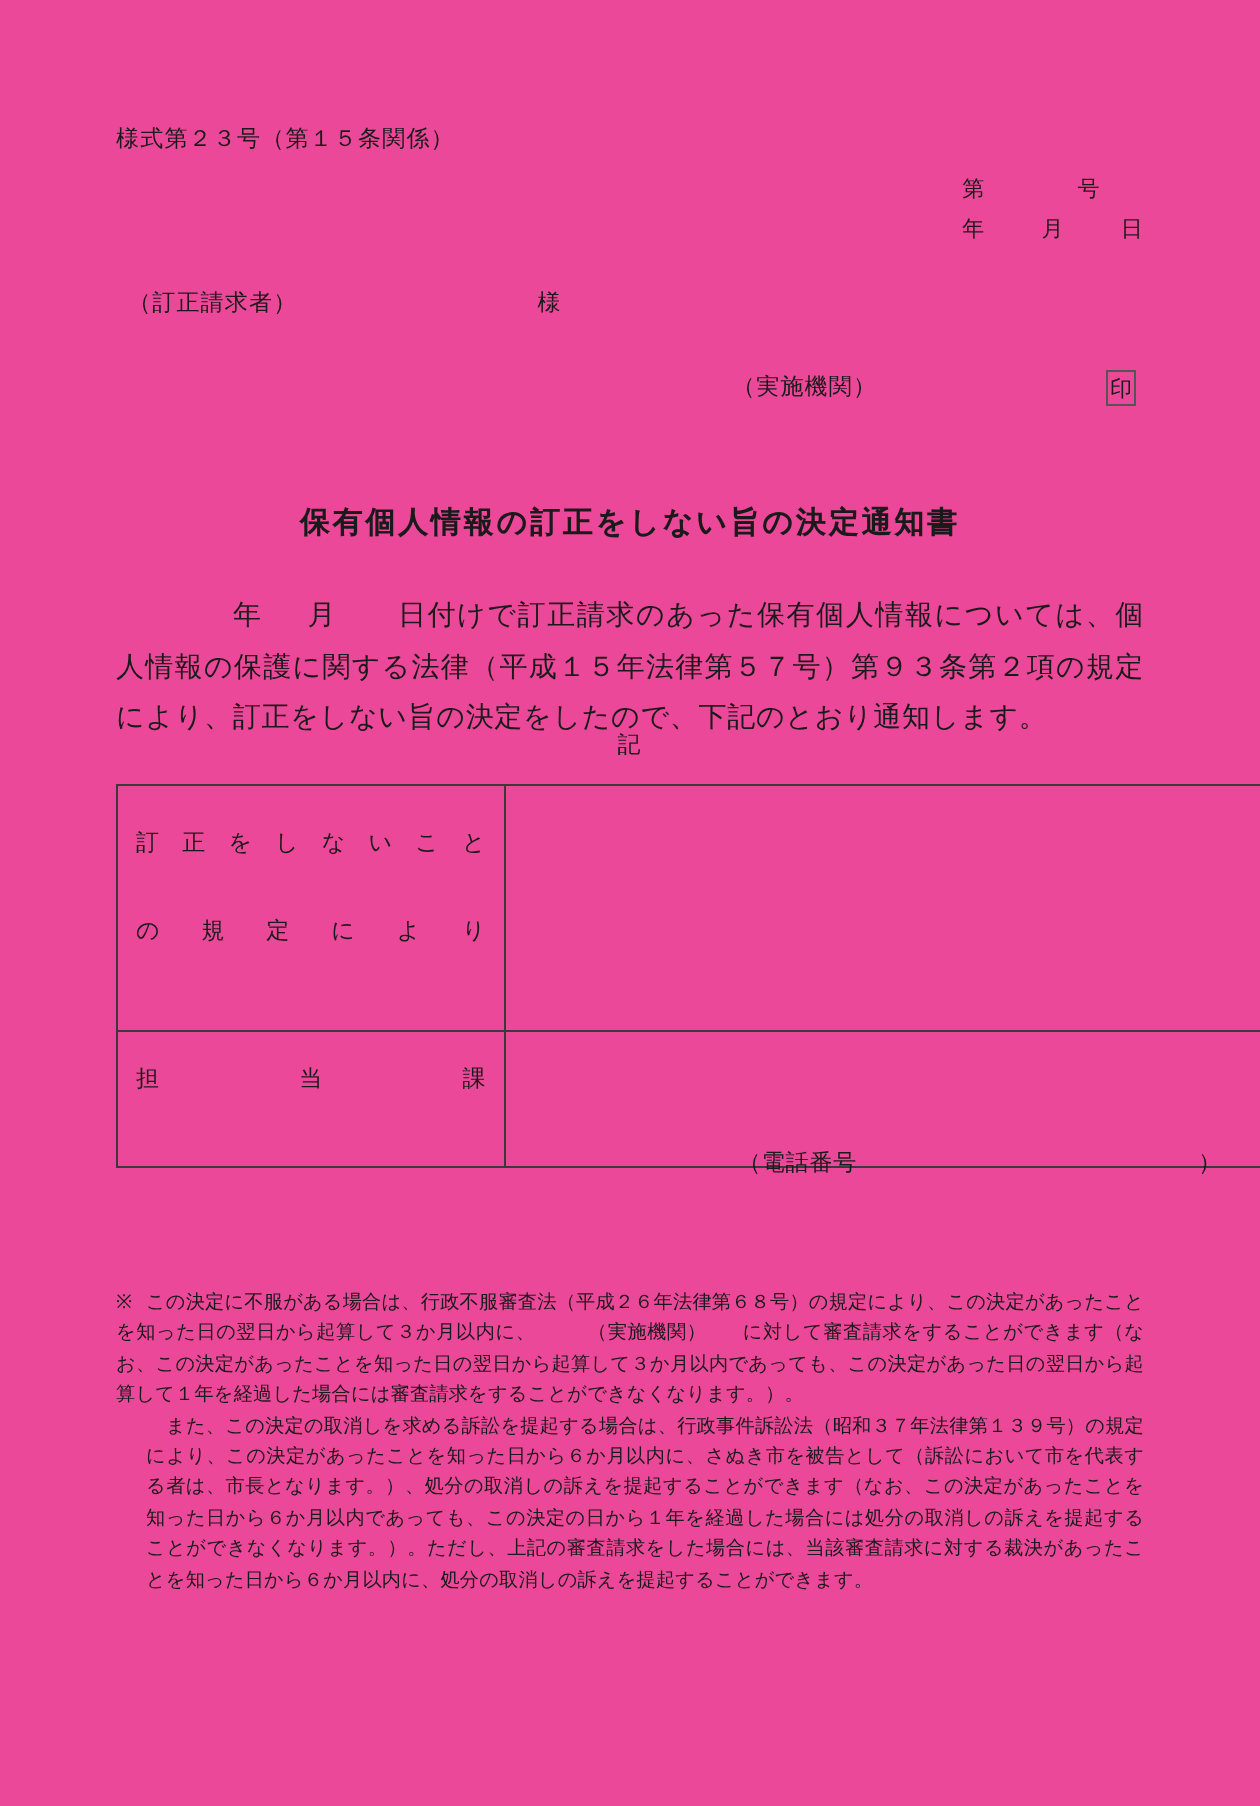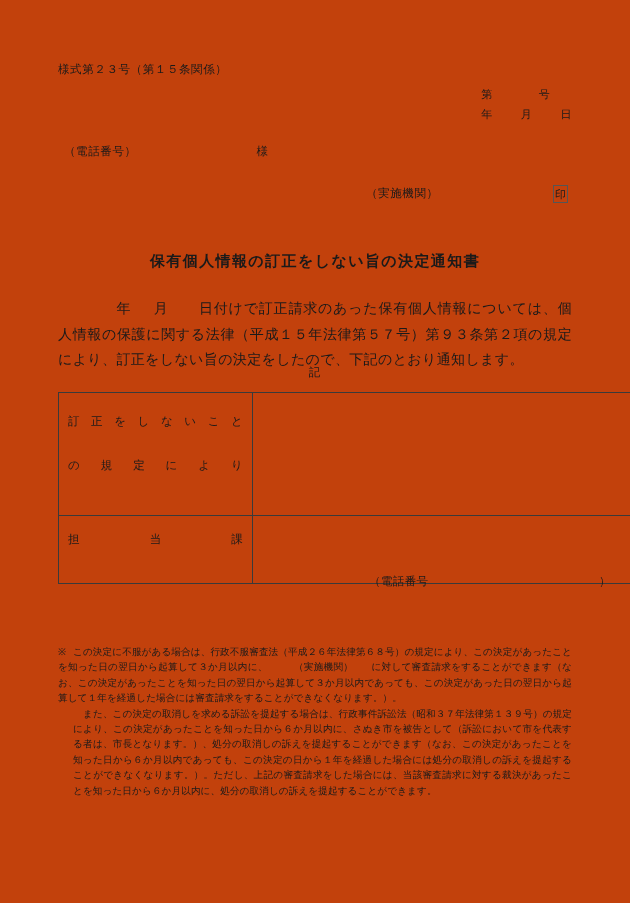--- a/index.html
+++ b/index.html
@@ -8,21 +8,21 @@
     background: #ffffff;
   }
   body {
     font-family: "DejaVu Serif", "Liberation Serif", serif;
     color: #1a1a1a;
   }
   #page {
     position: relative;
     width: 630px;
     height: 903px;
-    background: #c2410c;
+    background: #ec4899;
     overflow: hidden;
   }
 
   
   .form-no {
     position: absolute;
     left: 58px;
     top: 62px;
     font-size: 11.5px;
     letter-spacing: 0.6px;
@@ -202,21 +202,21 @@
   <div class="doc-meta">
     <span class="meta-line">
       <span>第</span><span class="meta-gap-wide"></span><span>号</span>
     </span>
     <span class="meta-line">
       <span>年</span><span class="meta-gap-mid"></span><span>月</span><span class="meta-gap-mid"></span><span>日</span>
     </span>
   </div>
 
   <div class="addressee">
-    <span>（電話番号）</span><span class="sama">様</span>
+    <span>（訂正請求者）</span><span class="sama">様</span>
   </div>
 
   <div class="issuer">
     <span>（実施機関）</span>
   </div>
   <div class="seal-box">印</div>
 
   <div class="doc-title">保有個人情報の訂正をしない旨の決定通知書</div>
 
   <div class="body-block">

